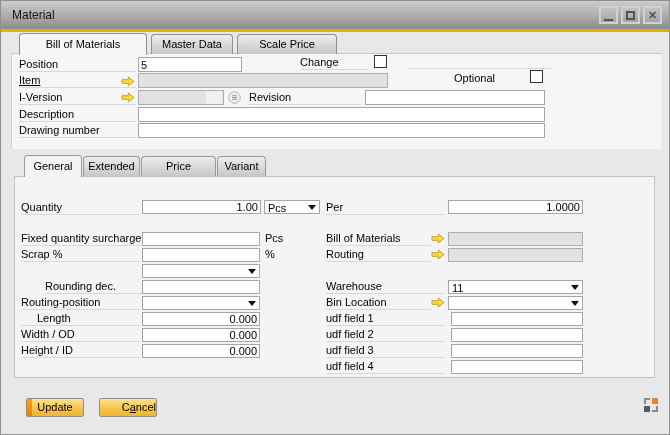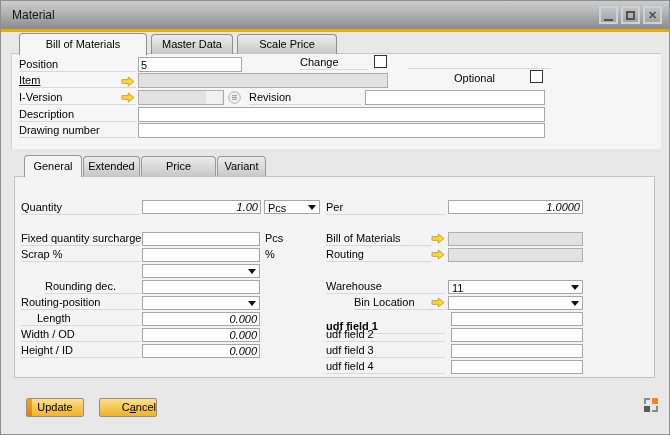--- a/index.html
+++ b/index.html
@@ -38,21 +38,21 @@
   .panel { position:absolute; left:13px; top:175px; width:641px; height:202px;
            border:1px solid #c2c2c2; background:#f4f4f4; z-index:1; }
 
   
   .lbl { position:absolute; height:14px; line-height:13px; border-bottom:1px solid #d8d8d8;
          white-space:nowrap; z-index:5; }
   .lbl.nb { border-bottom:none; }
   .hline { position:absolute; height:1px; background:#d8d8d8; z-index:5; }
   .inp { position:absolute; border:1px solid #a6a6a6; background:#fff; color:#000;
          font-family:inherit; font-size:11px; padding:0 2px; z-index:5; }
-  .inp.num { text-align:right;font-style:italic; }
+  .inp.num { text-align:right; }
   .inp.ro { background:#e2e2e2; border-color:#adadad; }
   .ro-tail { position:absolute; background:#f1f1f1; z-index:6; }
   .dd { position:absolute; border:1px solid #a6a6a6; background:#fff; padding:1px 14px 0 3px;
         z-index:5; cursor:default; white-space:nowrap; }
   .dd .tri { position:absolute; right:3px; top:4px; width:0; height:0;
              border-left:4px solid transparent; border-right:4px solid transparent;
              border-top:5px solid #111; }
   .cb { position:absolute; width:13px; height:13px; border:1px solid #333; background:#fff; z-index:5; cursor:default; }
   .arrow { position:absolute; width:14px; height:11px; z-index:6; cursor:default; }
   .circle-icon { position:absolute; width:13px; height:13px; z-index:6; }
@@ -182,27 +182,27 @@
 
   <div class="lbl" style="left:325px; top:247px; width:105px;">Routing</div>
   <svg class="arrow" style="left:430px; top:248px;" viewBox="0 0 14 11">
       <path d="M1 3.7 h6.3 V1 L13 5.5 7.3 10 V7.3 H1 z" fill="#ffd83c" stroke="#c9a227" stroke-width="1"></path>
     </svg>
   <input class="inp ro" style="left: 447px; top: 247px; width: 135px; height: 14px;" readonly="" value="">
 
   <div class="lbl" style="left:325px; top:279px; width:119px;">Warehouse</div>
   <div class="dd" style="left:447px; top:279px; width:135px; height:14px;"><span>11</span><span class="tri"></span></div>
 
-  <div class="lbl" style="left:325px; top:295px; width:105px;margin-left:28px;">Bin Location</div>
+  <div class="lbl" style="left:325px; top:295px; width:105px;">Bin Location</div>
   <svg class="arrow" style="left:430px; top:296px;" viewBox="0 0 14 11">
       <path d="M1 3.7 h6.3 V1 L13 5.5 7.3 10 V7.3 H1 z" fill="#ffd83c" stroke="#c9a227" stroke-width="1"></path>
     </svg>
   <div class="dd" style="left:447px; top:295px; width:135px; height:14px;"><span></span><span class="tri"></span></div>
 
-  <div class="lbl" style="left:325px; top:319px; width:119px;font-weight:bold;">udf field 1</div>
+  <div class="lbl" style="left:325px; top:311px; width:119px;">udf field 1</div>
   <input class="inp" style="left: 450px; top: 311px; width: 132px; height: 14px;" value="">
 
   <div class="lbl" style="left:325px; top:327px; width:119px;">udf field 2</div>
   <input class="inp" style="left: 450px; top: 327px; width: 132px; height: 14px;" value="">
 
   <div class="lbl" style="left:325px; top:343px; width:119px;">udf field 3</div>
   <input class="inp" style="left: 450px; top: 343px; width: 132px; height: 14px;" value="">
 
   <div class="lbl" style="left:325px; top:359px; width:119px;">udf field 4</div>
   <input class="inp" style="left: 450px; top: 359px; width: 132px; height: 14px;" value="">

